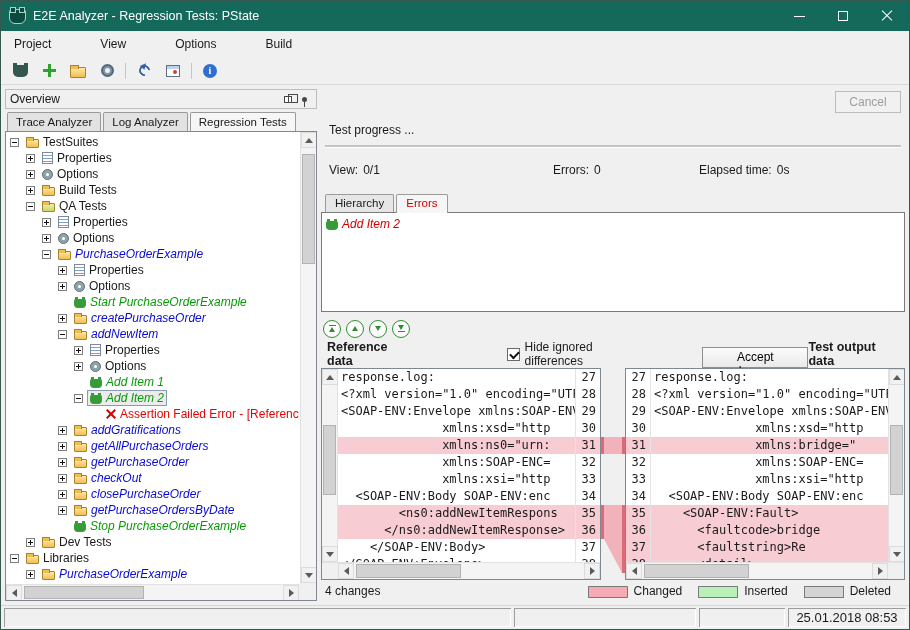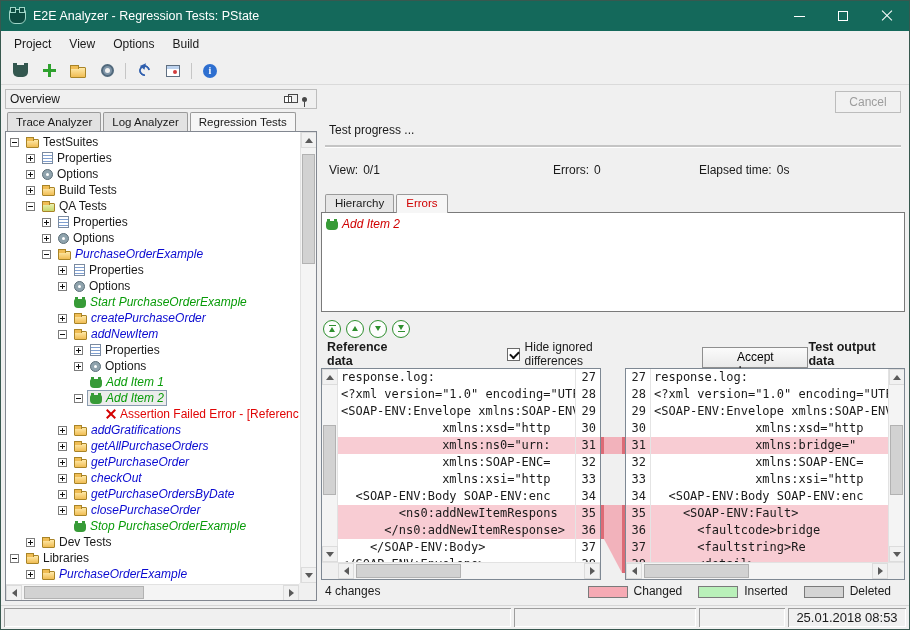--- a/index.html
+++ b/index.html
@@ -19,21 +19,21 @@
   .title-text{ font-size:12.5px; }
   .title-controls{ margin-left:auto; display:flex; height:30px; }
   .tc{ width:44px; display:flex; align-items:center; justify-content:center; }
   .glyph-min{ width:11px; height:1px; background:#fff; }
   .glyph-max{ width:10px; height:10px; border:1px solid #fff; }
   .glyph-close{ width:12px; height:12px; position:relative; }
   .glyph-close::before,.glyph-close::after{ content:""; position:absolute; left:-1px; top:5px; width:14px; height:1px; background:#fff; }
   .glyph-close::before{ transform:rotate(45deg); } .glyph-close::after{ transform:rotate(-45deg); }
 
   
-  .menubar{ flex:0 0 26px; display:flex; align-items:center; padding-left:4px; background:#f0f0f0; }
+  .menubar{ flex:0 0 26px; display:flex; align-items:center; padding-left:4px; background:#f0f0f0;gap:31px; }
   .menu-item{ padding:4px 9px; cursor:default; }
   .toolbar{ flex:0 0 28px; display:flex; align-items:center; gap:7px; padding-left:8px; border-bottom:1px solid #dadada; }
   .tb-btn{ width:22px; height:22px; display:flex; align-items:center; justify-content:center; border:1px solid transparent; background:transparent; }
   .tb-sep{ width:1px; height:16px; background:#c6c6c6; }
   .ico-app{ width:15px; height:12px; background:#33574f; border-radius:2px 2px 5px 5px; position:relative; }
   .ico-app::before,.ico-app::after{ content:""; position:absolute; top:-2px; width:4px; height:4px; background:#33574f; }
   .ico-app::before{left:0;} .ico-app::after{right:0;}
   .ico-plus{ width:13px; height:13px; position:relative; }
   .ico-plus::before{ content:""; position:absolute; left:0; top:5px; width:13px; height:3px; background:#2ea12e; }
   .ico-plus::after{ content:""; position:absolute; left:5px; top:0; width:3px; height:13px; background:#2ea12e; }
@@ -398,28 +398,28 @@
               <span class="expander plus"></span>
               <span class="row-core">
                 <span class="ico ico-folder"></span>
                 <span class="t-label t-blue">checkOut</span>
               </span>
             </div>
             <div class="tree-row" style="padding-left: 50px;">
               <span class="expander plus"></span>
               <span class="row-core">
                 <span class="ico ico-folder"></span>
+                <span class="t-label t-blue">closePurchaseOrder</span>
+              </span>
+            </div>
+            <div class="tree-row" style="padding-left: 50px;">
+              <span class="expander plus"></span>
+              <span class="row-core">
+                <span class="ico ico-folder"></span>
                 <span class="t-label t-blue">getPurchaseOrdersByDate</span>
-              </span>
-            </div>
-            <div class="tree-row" style="padding-left: 50px;">
-              <span class="expander plus"></span>
-              <span class="row-core">
-                <span class="ico ico-folder"></span>
-                <span class="t-label t-blue">closePurchaseOrder</span>
               </span>
             </div>
             <div class="tree-row" style="padding-left: 50px;">
               <span class="exp-spacer"></span>
               <span class="row-core">
                 <span class="ico ico-dog"></span>
                 <span class="t-label t-green">Stop PurchaseOrderExample</span>
               </span>
             </div>
             <div class="tree-row" style="padding-left: 18px;">

